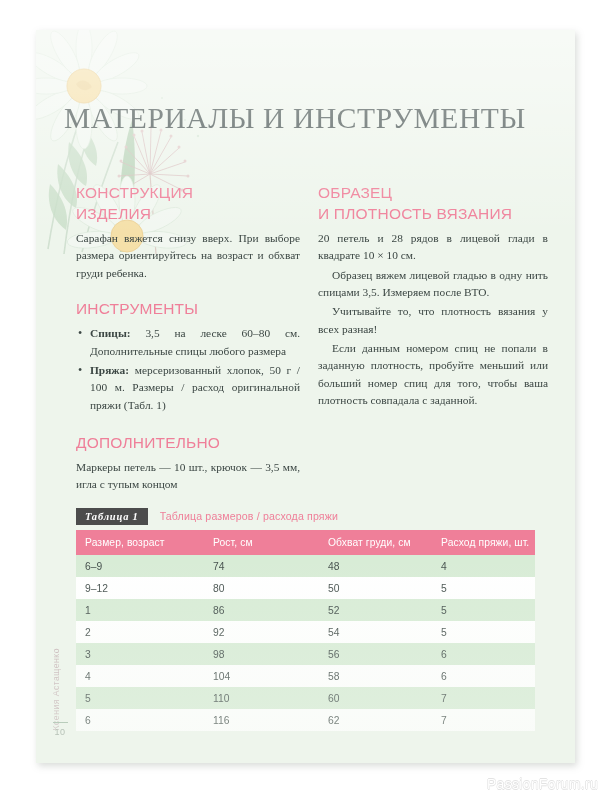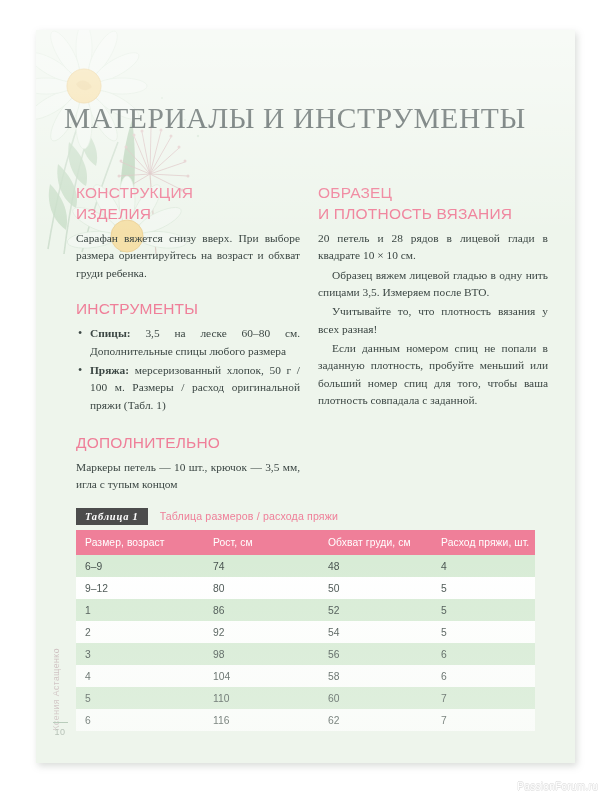--- a/index.html
+++ b/index.html
@@ -214,21 +214,21 @@
     color: #9aa89c;
     letter-spacing: 0.4px;
   }
 
   
   #watermark {
     position: absolute;
     right: 12px;
     bottom: 8px;
     font-family: "Liberation Sans", sans-serif;
-    font-size: 10px;
+    font-size: 14px;
     color: #ffffff;
     letter-spacing: 0.3px;
     text-shadow:
       -0.6px 0 #e2e2e2, 0.6px 0 #e2e2e2,
        0 -0.6px #e2e2e2, 0 0.6px #e2e2e2;
     opacity: 0.95;
   }
 </style>
 </head>
 <body>

